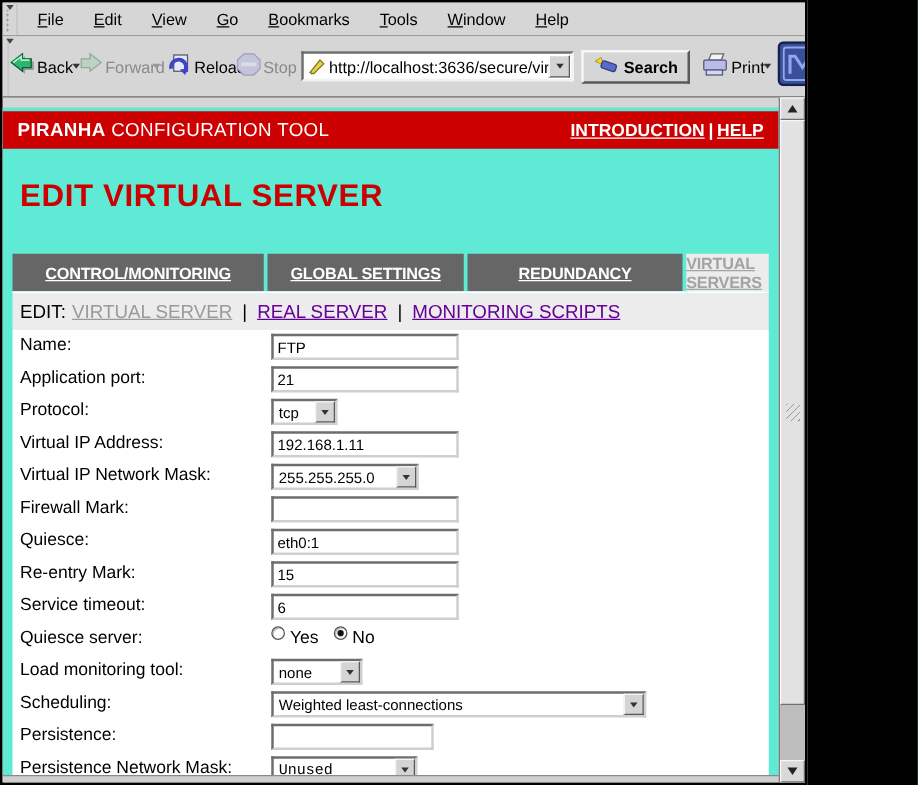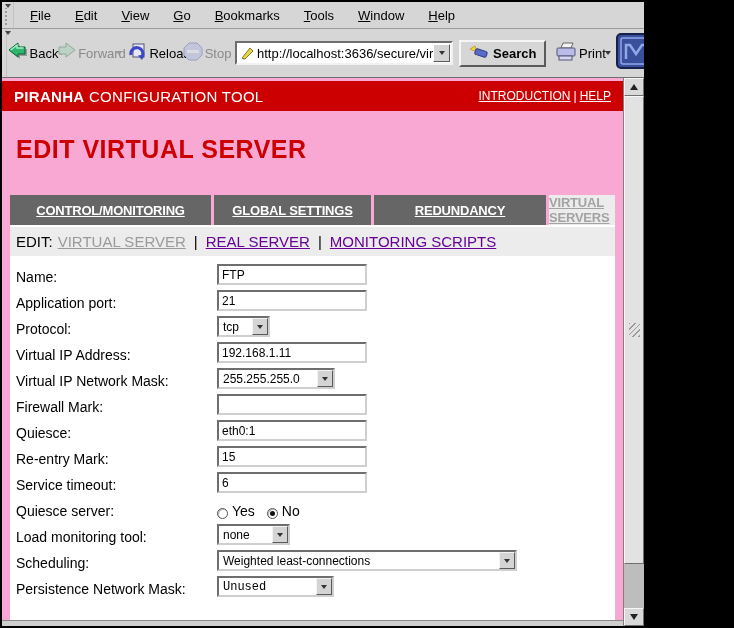--- a/index.html
+++ b/index.html
@@ -37,28 +37,28 @@
                justify-content:center; margin-right:1px; }
   .url-combo .dd { margin:0; }
   .search-btn { display:flex; align-items:center; gap:4px; height:27px; padding:0 8px;
                 background:#d6d6d6; border:2px solid; border-color:#f6f6f6 #5a5a5a #5a5a5a #f6f6f6;
                 font-size:13px; font-weight:bold; margin-left:6px; }
   .logo-btn { margin-left:auto; margin-right:6px; }
 
   
   .main { flex:1; display:flex; min-height:0; }
   .leftcol { flex:1; display:flex; flex-direction:column; min-width:0; }
-  .viewport { flex:1; background:#f9a8d4; overflow:hidden; display:flex; flex-direction:column; }
+  .viewport { flex:1; background:#5eead4; overflow:hidden; display:flex; flex-direction:column;margin-top:8px; }
   .statusstrip { height:6px; background:#cfcfcf; border-top:1px solid #8a8a8a; }
 
   .redbar { margin-top:3px; height:30px; background:#cc0000; color:#fff;
             display:flex; align-items:center; padding:0 12px; }
   .brand { font-size:15px; letter-spacing:.3px; }
   .brand b { font-weight:bold; }
-  .hdr-links { margin-left:auto; font-size:12px; font-weight:normal; }
+  .hdr-links { margin-left:auto; font-size:14px; font-weight:bold; }
   .hdr-links a { color:#fff; text-decoration:underline; cursor:pointer; }
   .hdr-sep { text-decoration:none; padding:0 3px; }
 
   h1.pagetitle { color:#cc0000; font-size:25px; font-weight:bold; letter-spacing:.5px;
                  padding:24px 0 0 14px; height:84px; }
 
   .tabs { display:flex; gap:3px; margin:0 8px; height:30px; }
   .tab { background:#666666; color:#fff; font-size:13px; font-weight:bold;
          display:flex; align-items:center; justify-content:center; letter-spacing:-.2px; }
   .tab span { text-decoration:underline; }
@@ -66,21 +66,21 @@
   .tab.active { background:#ececec; color:#a3a3a3; }
   .tabgap { height:2px; background:#fff; margin:0 8px; }
 
   .subnav { height:29px; background:#ececec; margin:0 8px; display:flex; align-items:center;
             padding-left:6px; font-size:15px; color:#000; }
   .subnav .cur { color:#9a9a9a; text-decoration:underline; margin-left:5px; }
   .subnav a { color:#660099; text-decoration:underline; cursor:pointer; }
   .subnav .sep { padding:0 8px; color:#000; }
 
   .formarea { flex:1; background:#fff; margin:0 8px; padding-top:3px; overflow:hidden; }
-  .row { height:26px; display:flex; align-items:flex-end; }
+  .row { height:26px; display:flex; align-items:flex-start; }
   .row .lbl { width:207px; padding-left:6px; font-size:14px; color:#000; white-space:nowrap; }
   .txt { width:150px; height:21px; background:#fff; border:2px solid;
          border-color:#6e6e6e #cfcfcf #cfcfcf #6e6e6e; font-family:"Liberation Sans",sans-serif;
          font-size:12px; padding:1px 3px; outline:none; }
   .txt.narrow { width:130px; }
   .sel { display:inline-flex; height:21px; background:#fff; border:2px solid;
          border-color:#6e6e6e #cfcfcf #cfcfcf #6e6e6e; align-items:stretch; }
   .sel .sv { flex:1; font-size:12px; padding:2px 0 0 4px; white-space:nowrap; overflow:hidden; }
   .sel .sb { width:16px; background:#d4d4d4; border:1px solid; border-color:#f4f4f4 #5a5a5a #5a5a5a #f4f4f4;
              display:flex; align-items:center; justify-content:center; }
@@ -137,21 +137,21 @@
         <svg width="24" height="21" viewBox="0 0 24 21">
           <path d="M5,11 L14,4 L14,8 L21,8 L21,15 L14,15 L14,18 Z" fill="#9a9a9a"></path>
           <path d="M3,9 L12,2 L12,6 L19,6 L19,13 L12,13 L12,16 Z" fill="#2fb56d" stroke="#065f33" stroke-width="1"></path>
           <path d="M4.5,9 L11,4.2 L11,7 L17.5,7" fill="none" stroke="#a9f0c8" stroke-width="1.4"></path>
         </svg>
       </span>
       <span>Back</span>
     </div>
     <div class="dd"></div>
 
-    <div class="tbtn disabled" style="margin-left:0;">
+    <div class="tbtn disabled" style="margin-left:6px;">
       <span>
         <svg width="24" height="21" viewBox="0 0 24 21">
           <path d="M21,9 L12,2 L12,6 L5,6 L5,13 L12,13 L12,16 Z" fill="#bcd2c5" stroke="#93a89a" stroke-width="1"></path>
         </svg>
       </span>
       <span>Forward</span>
     </div>
     <div class="dd disabled"></div>
 
     <div class="tbtn" style="margin-left:10px;">
@@ -335,20 +335,24 @@
           <div class="row">
             <span class="lbl">Scheduling:</span>
             <span class="sel w-sched">
               <span class="sv">Weighted least-connections</span>
               <span class="sb">
                   <span class="dd"></span>
                 </span>
             </span>
           </div>
 
+          <div class="row">
+            <span class="lbl">Persistence:</span>
+            <input class="txt narrow" type="text" value="" style="">
+          </div>
 
           <div class="row">
             <span class="lbl">Persistence Network Mask:</span>
             <span class="sel w-pmask">
               <span class="sv">Unused</span>
               <span class="sb">
                   <span class="dd"></span>
                 </span>
             </span>
           </div>

